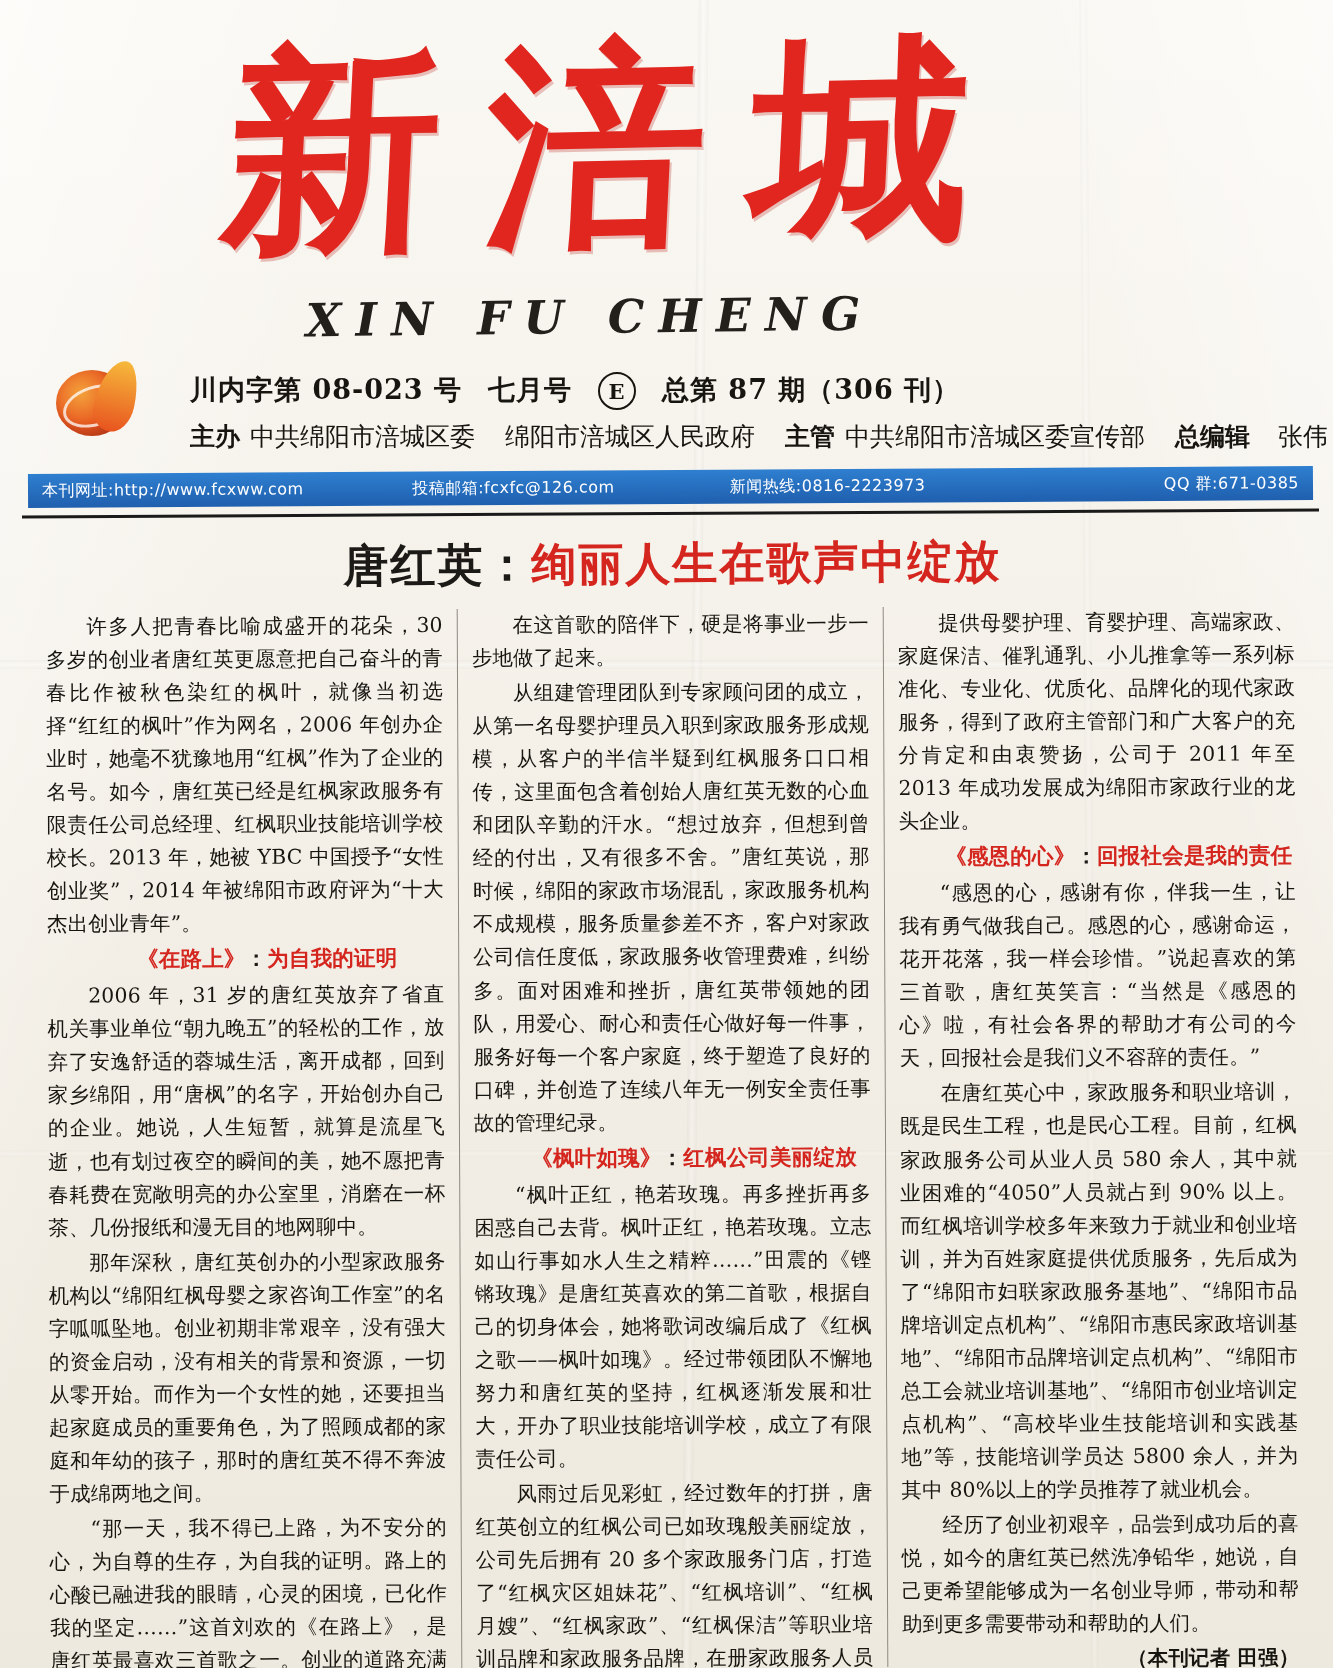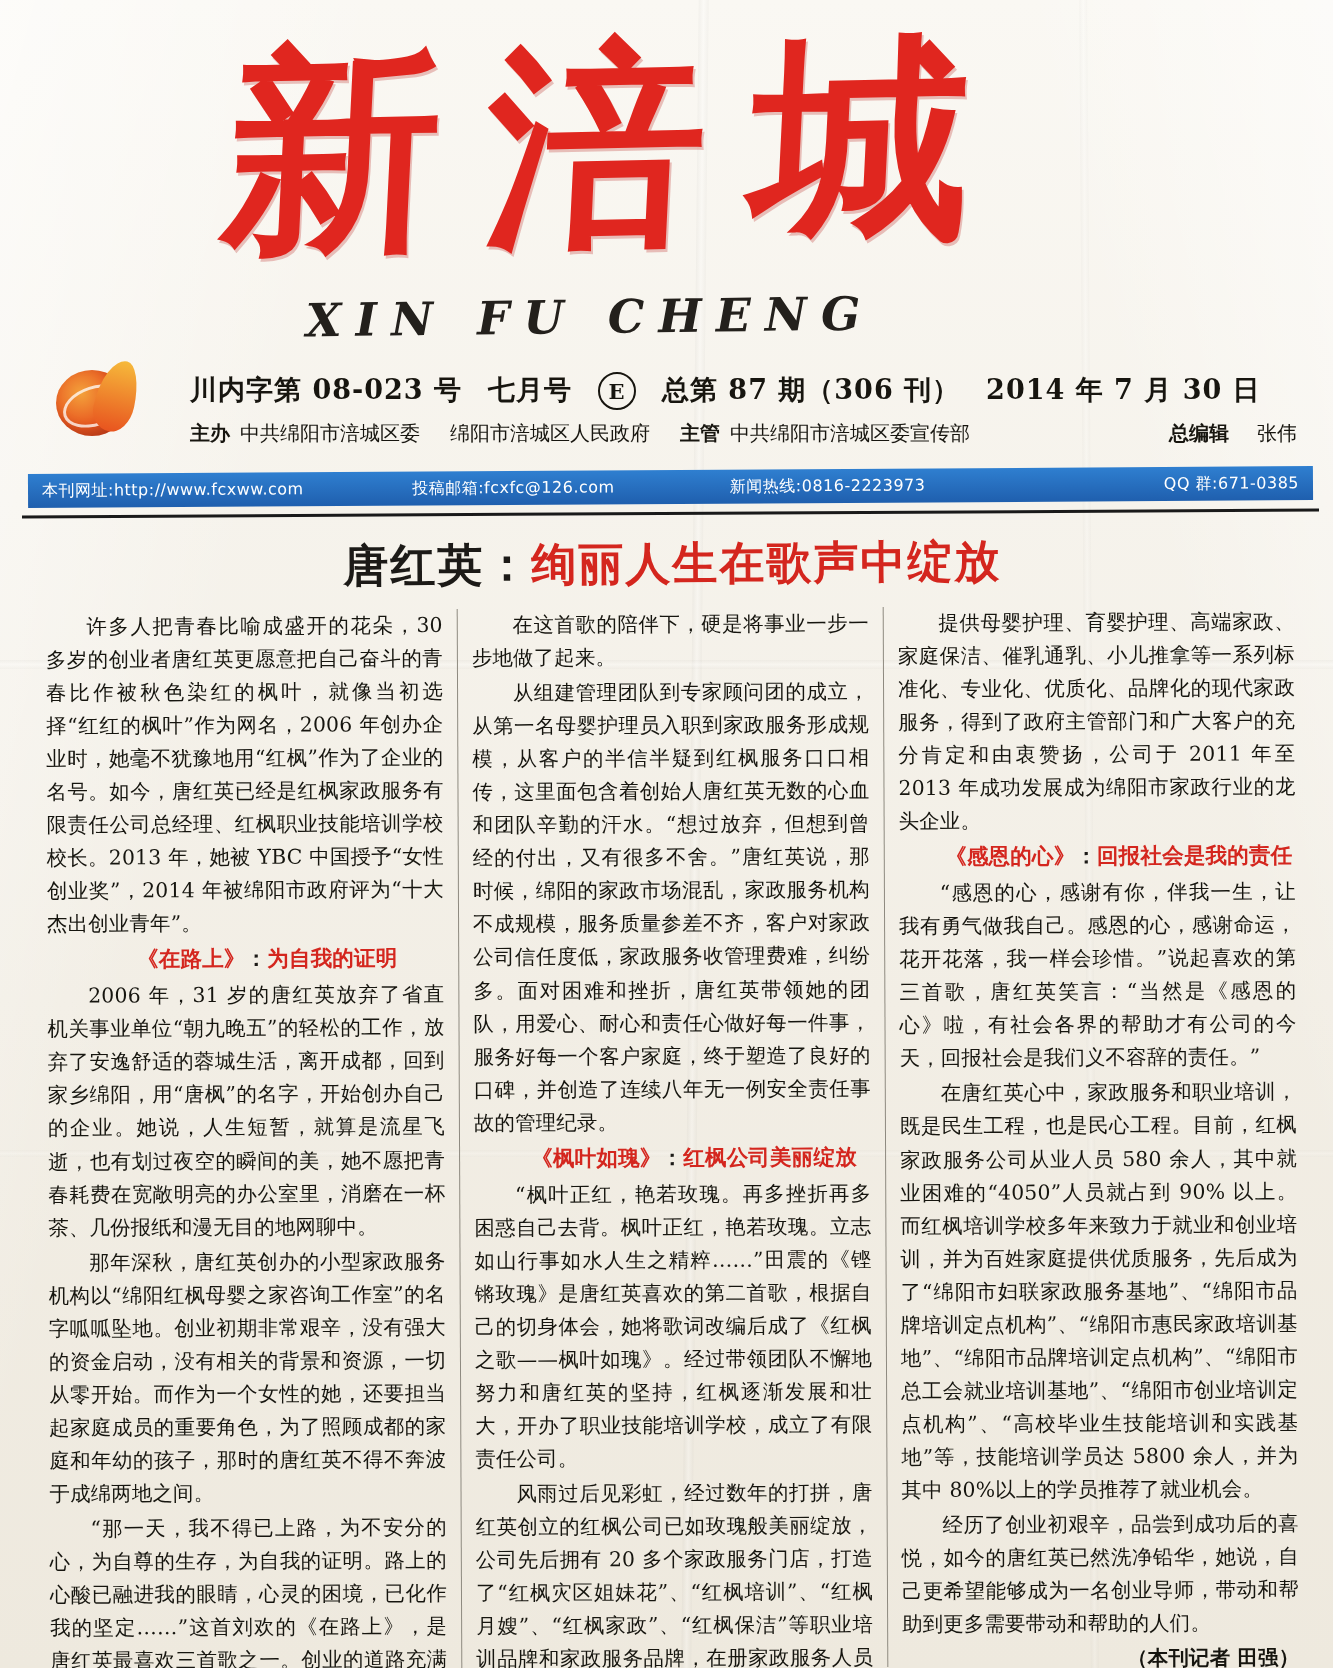--- a/index.html
+++ b/index.html
@@ -130,21 +130,21 @@
     border-radius: 50%;
     font-size: 21px;
     font-family: "DejaVu Serif", "Liberation Serif", serif;
   }
   .org-line {
     position: absolute;
     top: 420px;
     left: 190px;
     right: 20px;
     font-family: "DejaVu Serif", "Liberation Serif", serif;
-    font-size: 20px;
+    font-size: 25px;
     font-weight: 700;
     color: #17150f;
     display: flex;
     align-items: center;
     white-space: nowrap;
   }
   .org-line .lbl { margin-right: 10px; }
   .org-line .val { margin-right: 30px; font-weight: 400; }
   .org-line .right { margin-left: auto; font-family: Liberation Serif, serif; }
 
@@ -251,21 +251,20 @@
     <div class="logo-mark">
       <div class="globe"></div>
       <div class="flame"></div>
     </div>
 
     <div class="issue-line">
       <span>川内字第 08-023 号</span>
       <span>七月号</span>
       <span class="edition-badge">E</span>
       <span>总第 87 期（306 刊）</span>
-      <span>2014 年 7 月 30 日</span>
     </div>
 
     <div class="org-line">
       <span class="lbl">主办</span>
       <span class="val">中共绵阳市涪城区委</span>
       <span class="val">绵阳市涪城区人民政府</span>
       <span class="lbl">主管</span>
       <span class="val">中共绵阳市涪城区委宣传部</span>
       <span class="lbl right">总编辑</span>
       <span class="val" style="margin-left:18px;margin-right:16px">张伟</span>

